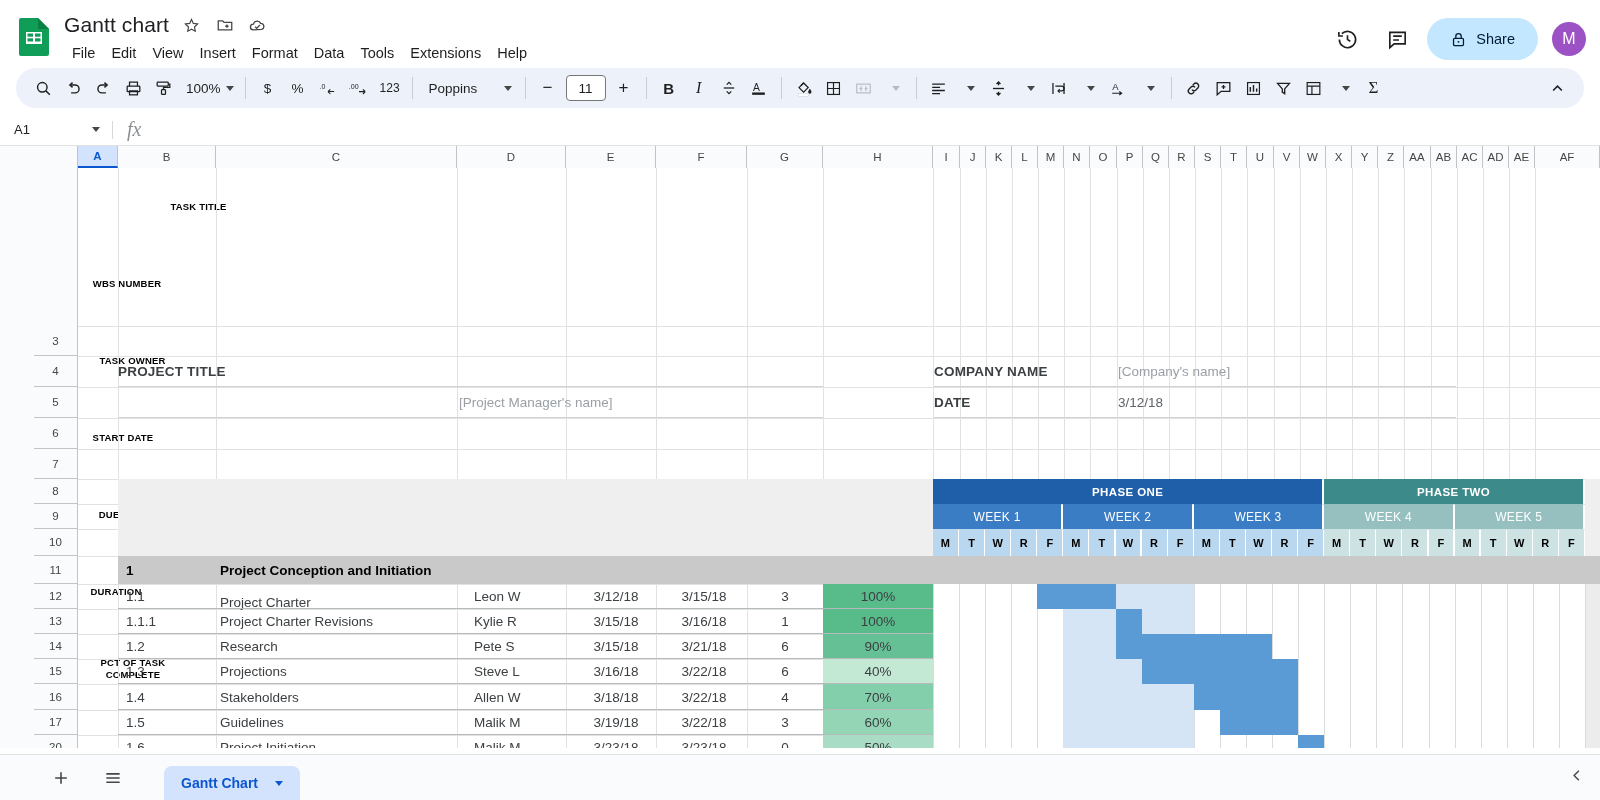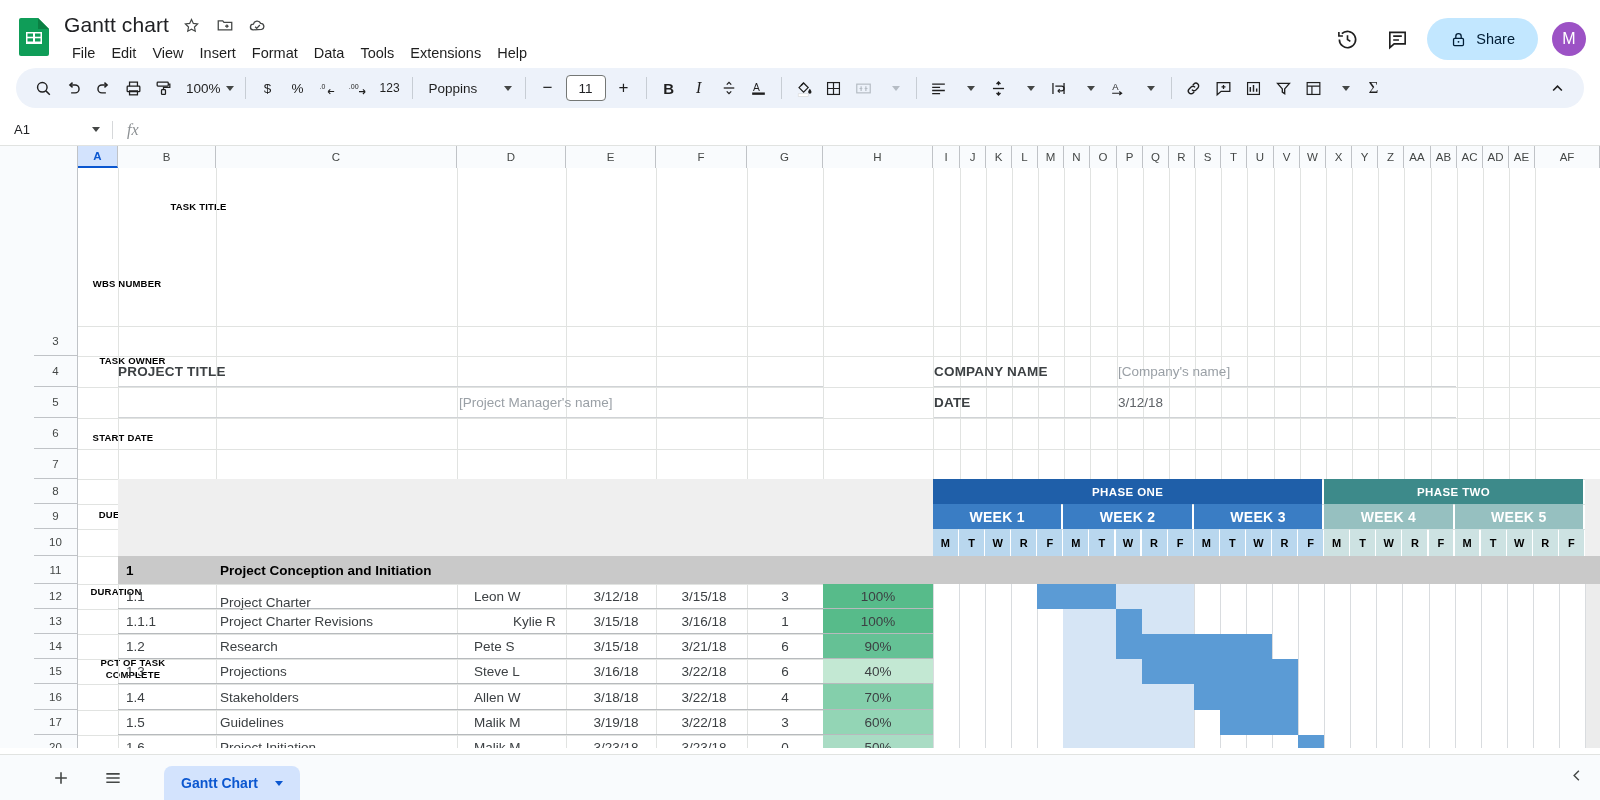--- a/index.html
+++ b/index.html
@@ -52,21 +52,21 @@
     display:flex; align-items:center; justify-content:center; font-size:13.5px; margin:0 3px; cursor:text;
   }
   .caret { width:0;height:0;border-left:4px solid transparent;border-right:4px solid transparent;border-top:5px solid #444746; margin-left:5px;}
   .collapse-ic { margin-left:auto; }
 
   
   .formula-bar { height:32px; display:flex; align-items:center; border-bottom:1px solid #e1e3e1; background:#fff; }
   .namebox { width:112px; height:100%; display:flex; align-items:center; padding-left:14px; font-size:13px; color:#202124; cursor:text;}
   .namebox-caret { margin-left:auto; margin-right:12px; }
   .fb-sep { width:1px; height:18px; background:#d6d8da; }
-  .fx { padding:0 14px; font-size:16px; color:#8d9194; font-style:italic; font-family:"Liberation Serif", serif;}
+  .fx { padding:0 14px; font-size:20px; color:#8d9194; font-style:italic; font-family:"Liberation Serif", serif;}
   .fb-input { flex:1; height:100%; font-size:13px; color:#202124; display:flex; align-items:center; cursor:text;}
 
   
   .gridarea { position:relative; width:1600px; height:602px; overflow:hidden; background:#fff; }
 
   
   .colhdr { position:absolute; top:0; left:0; height:22px; width:1600px; background:#f9fbfd;
             border-bottom:1px solid #c0c3c7; }
   .corner { position:absolute; left:0; top:0; width:78px; height:22px; background:#f9fbfd; border-right:1px solid #c0c3c7;}
   .colcell {
@@ -99,21 +99,21 @@
   .val-ph { font-size:13.5px; color:#9aa0a6; }
   .val { font-size:13.5px; color:#5f6368; }
   .uline { position:absolute; height:1px; background:#d0d3d6; }
 
   .hdrcell { font-size:9.5px; font-weight:700; color:#000; text-align:center; letter-spacing:.2px;
              display:flex; align-items:center; justify-content:center; line-height:12px;}
   .thead-bg { position:absolute; background:#efefef; }
   .phase-bg { position:absolute; display:flex; align-items:center; justify-content:center;
               color:#fff; font-size:11.5px; font-weight:700; letter-spacing:.4px;}
   .week-bg { position:absolute; display:flex; align-items:center; justify-content:center;
-             color:#fff; font-size:14px; font-weight:700; letter-spacing:.3px;}
+             color:#fff; font-size:12px; font-weight:400; letter-spacing:.3px;}
   .day-bg { position:absolute; display:flex; align-items:center; justify-content:center;
             color:#000; font-size:11px; font-weight:700;}
 
   .grp-row { position:absolute; background:#c9c9c9; }
   .grp-num { font-size:13.5px; font-weight:700; color:#000; }
   .grp-name { font-size:13.5px; font-weight:700; color:#000; }
   .task-txt { font-size:13.5px; color:#3c4043; }
   .pct-cell { position:absolute; display:flex; align-items:center; justify-content:center; font-size:13.5px; color:#3c4043;}
   .rowline { position:absolute; height:1px; background:#b7babd; }
   .bar { position:absolute; background:#5b9bd5; }
@@ -631,21 +631,21 @@
       <div class="vline" style="left: 1376.6px; top: 441px; height: 25px; background: rgb(217, 220, 223);"></div>
       <div class="vline" style="left: 1402.68px; top: 441px; height: 25px; background: rgb(217, 220, 223);"></div>
       <div class="vline" style="left: 1428.76px; top: 441px; height: 25px; background: rgb(217, 220, 223);"></div>
       <div class="vline" style="left: 1454.84px; top: 441px; height: 25px; background: rgb(217, 220, 223);"></div>
       <div class="vline" style="left: 1480.92px; top: 441px; height: 25px; background: rgb(217, 220, 223);"></div>
       <div class="vline" style="left: 1507px; top: 441px; height: 25px; background: rgb(217, 220, 223);"></div>
       <div class="band" style="left: 985.4px; top: 441px; width: 130.4px; height: 25px;;background:#d6e5f5;"></div>
       <div class="bar" style="left: 1037.56px; top: 441px; width: 26.08px; height: 25px;"></div>
       <div class="cell task-txt" style="left: 48px; top: 441px; width: 88px; height: 25px;">1.1.1</div>
       <div class="cell task-txt" style="left: 142px; top: 441px; width: 235px; height: 25px;">Project Charter Revisions</div>
-      <div class="cell task-txt" style="left: 396px; top: 441px; width: 90px; height: 25px; margin-left: 39px;">Kylie R</div>
+      <div class="cell task-txt" style="left: 396px; top: 441px; width: 90px; height: 25px;">Kylie R</div>
       <div class="cell task-txt" style="left: 500px; top: 441px; width: 76px; height: 25px;;justify-content:center;">3/15/18</div>
       <div class="cell task-txt" style="left: 588px; top: 441px; width: 76px; height: 25px;;justify-content:center;">3/16/18</div>
       <div class="cell task-txt" style="left: 671px; top: 441px; width: 72px; height: 25px;;justify-content:center;">1</div>
       <div class="pct-cell" style="left: 745px; top: 441px; width: 110px; height: 25px;;background:#57bb8a;">100%</div>
       <div class="rowline" style="left: 40px; top: 465px; width: 815px; height: 1px;"></div>
       <div class="cell" style="left: 855px; top: 466px; width: 667px; height: 25px;;background:#fff;"></div>
       <div class="cell" style="left: 1507px; top: 466px; width: 15px; height: 25px;;background:#ececec;"></div>
       <div class="vline" style="left: 855px; top: 466px; height: 25px; background: rgb(217, 220, 223);"></div>
       <div class="vline" style="left: 881.08px; top: 466px; height: 25px; background: rgb(217, 220, 223);"></div>
       <div class="vline" style="left: 907.16px; top: 466px; height: 25px; background: rgb(217, 220, 223);"></div>

